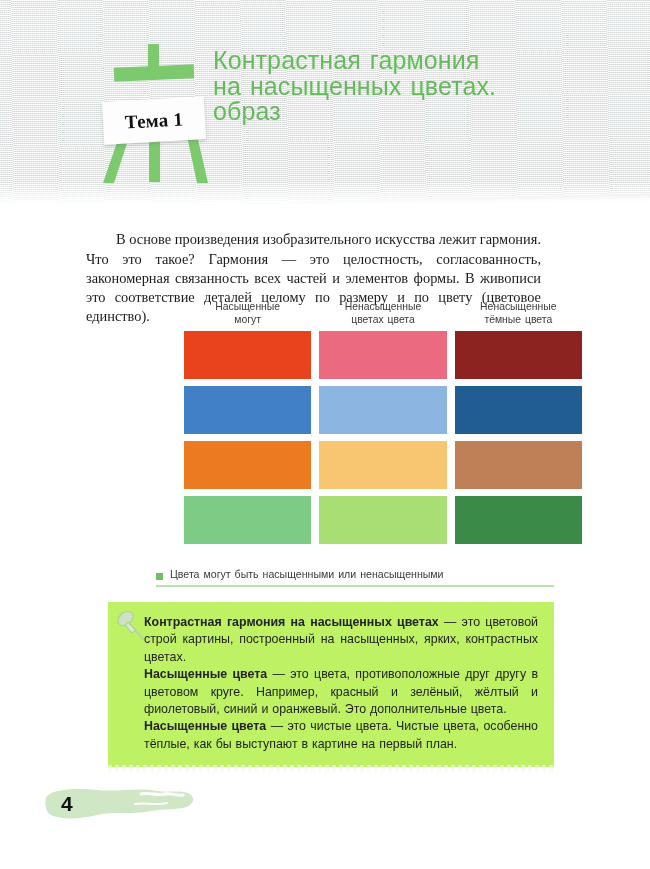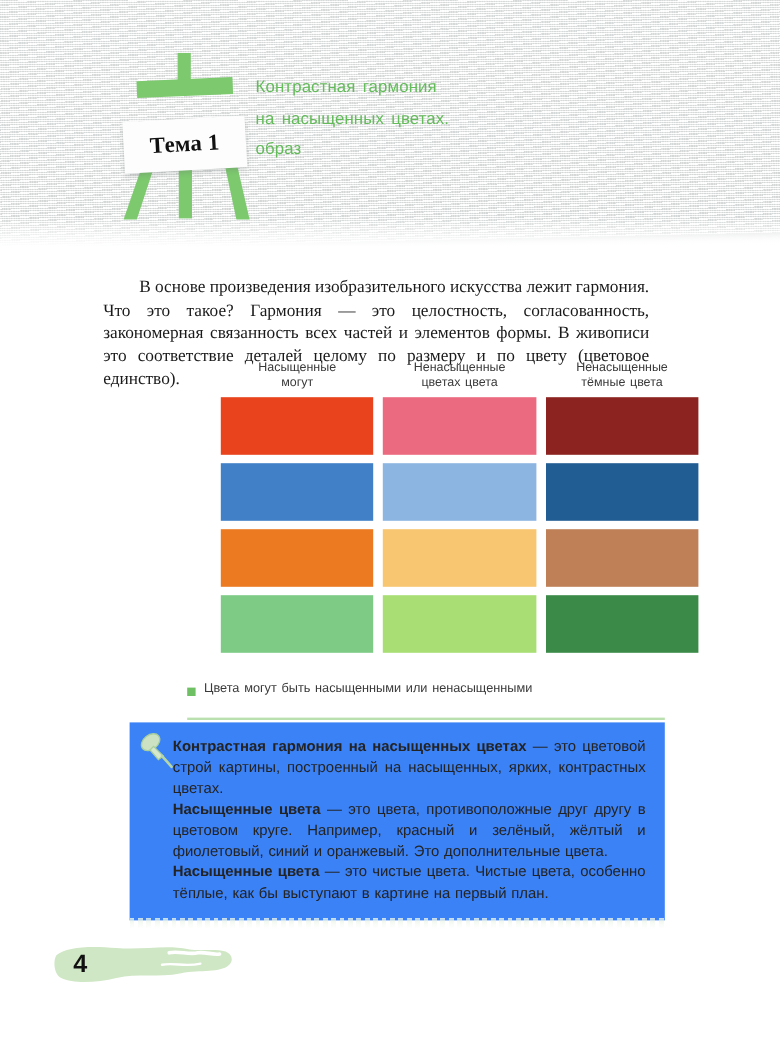--- a/index.html
+++ b/index.html
@@ -66,24 +66,24 @@
     font-family: "Liberation Serif", serif;
     font-weight: bold;
     font-size: 19px;
     color: #111;
     letter-spacing: .2px;
   }
 
   
   .header-title {
     position: absolute;
-    left: 213px; top: 60px;
+    left: 213px; top: 48px;
     width: 400px;
     color: #63bb5a;
-    font-size: 14px;
+    font-size: 25px;
     line-height: 25.5px;
     letter-spacing: .1px;
     word-spacing: 2px;
   }
   .header-title div { white-space: nowrap; }
 
   
   .intro {
     position: absolute;
     left: 86px; top: 216px;
@@ -134,21 +134,21 @@
   
   .caption-wrap {
     position: absolute;
     left: 156px; top: 568px;
     width: 398px;
   }
   .caption-line {
     display: flex;
     align-items: flex-end;
     gap: 7px;
-    padding-bottom: 18px;
+    padding-bottom: 5px;
   }
   .caption-bullet {
     width: 7px; height: 7px;
     background: #6fc064;
     flex: 0 0 auto;
   }
   .caption-text {
     font-size: 10.6px;
     color: #3a3a3a;
     word-spacing: 1px;
@@ -285,21 +285,21 @@
 </div>
 
 <div class="caption-wrap">
   <div class="caption-line">
     <span class="caption-bullet" style="background: rgb(111, 192, 100);"></span>
     <span class="caption-text">Цвета могут быть насыщенными или ненасыщенными</span>
   </div>
   <div class="caption-rule" style="background: rgb(185, 224, 174);"></div>
 </div>
 
-<div class="definition-box" style="background: #3b82f6;">
+<div class="definition-box" style="background: #bef264;">
   <svg class="pushpin" viewBox="0 0 34 34" xmlns="http://www.w3.org/2000/svg" aria-hidden="true">
     <g>
       <ellipse cx="13.5" cy="10.5" rx="8.5" ry="6" transform="rotate(-38 13.5 10.5)" fill="#cde2c2" stroke="#a9cf9c" stroke-width="1.1"></ellipse>
       <path d="M16 14 L24 22 L20 25 L13 17 Z" fill="#d6e8cd" stroke="#a9cf9c" stroke-width="1.1"></path>
       <path d="M23 22 L31 31" stroke="#b4d5a7" stroke-width="2.2" stroke-linecap="round"></path>
     </g>
   </svg>
   <p class="def-p">
     <b>Контрастная гармония на насыщенных цветах</b><span> — это цветовой строй картины, построенный на насыщенных, ярких, контрастных цветах.</span>
   </p>

